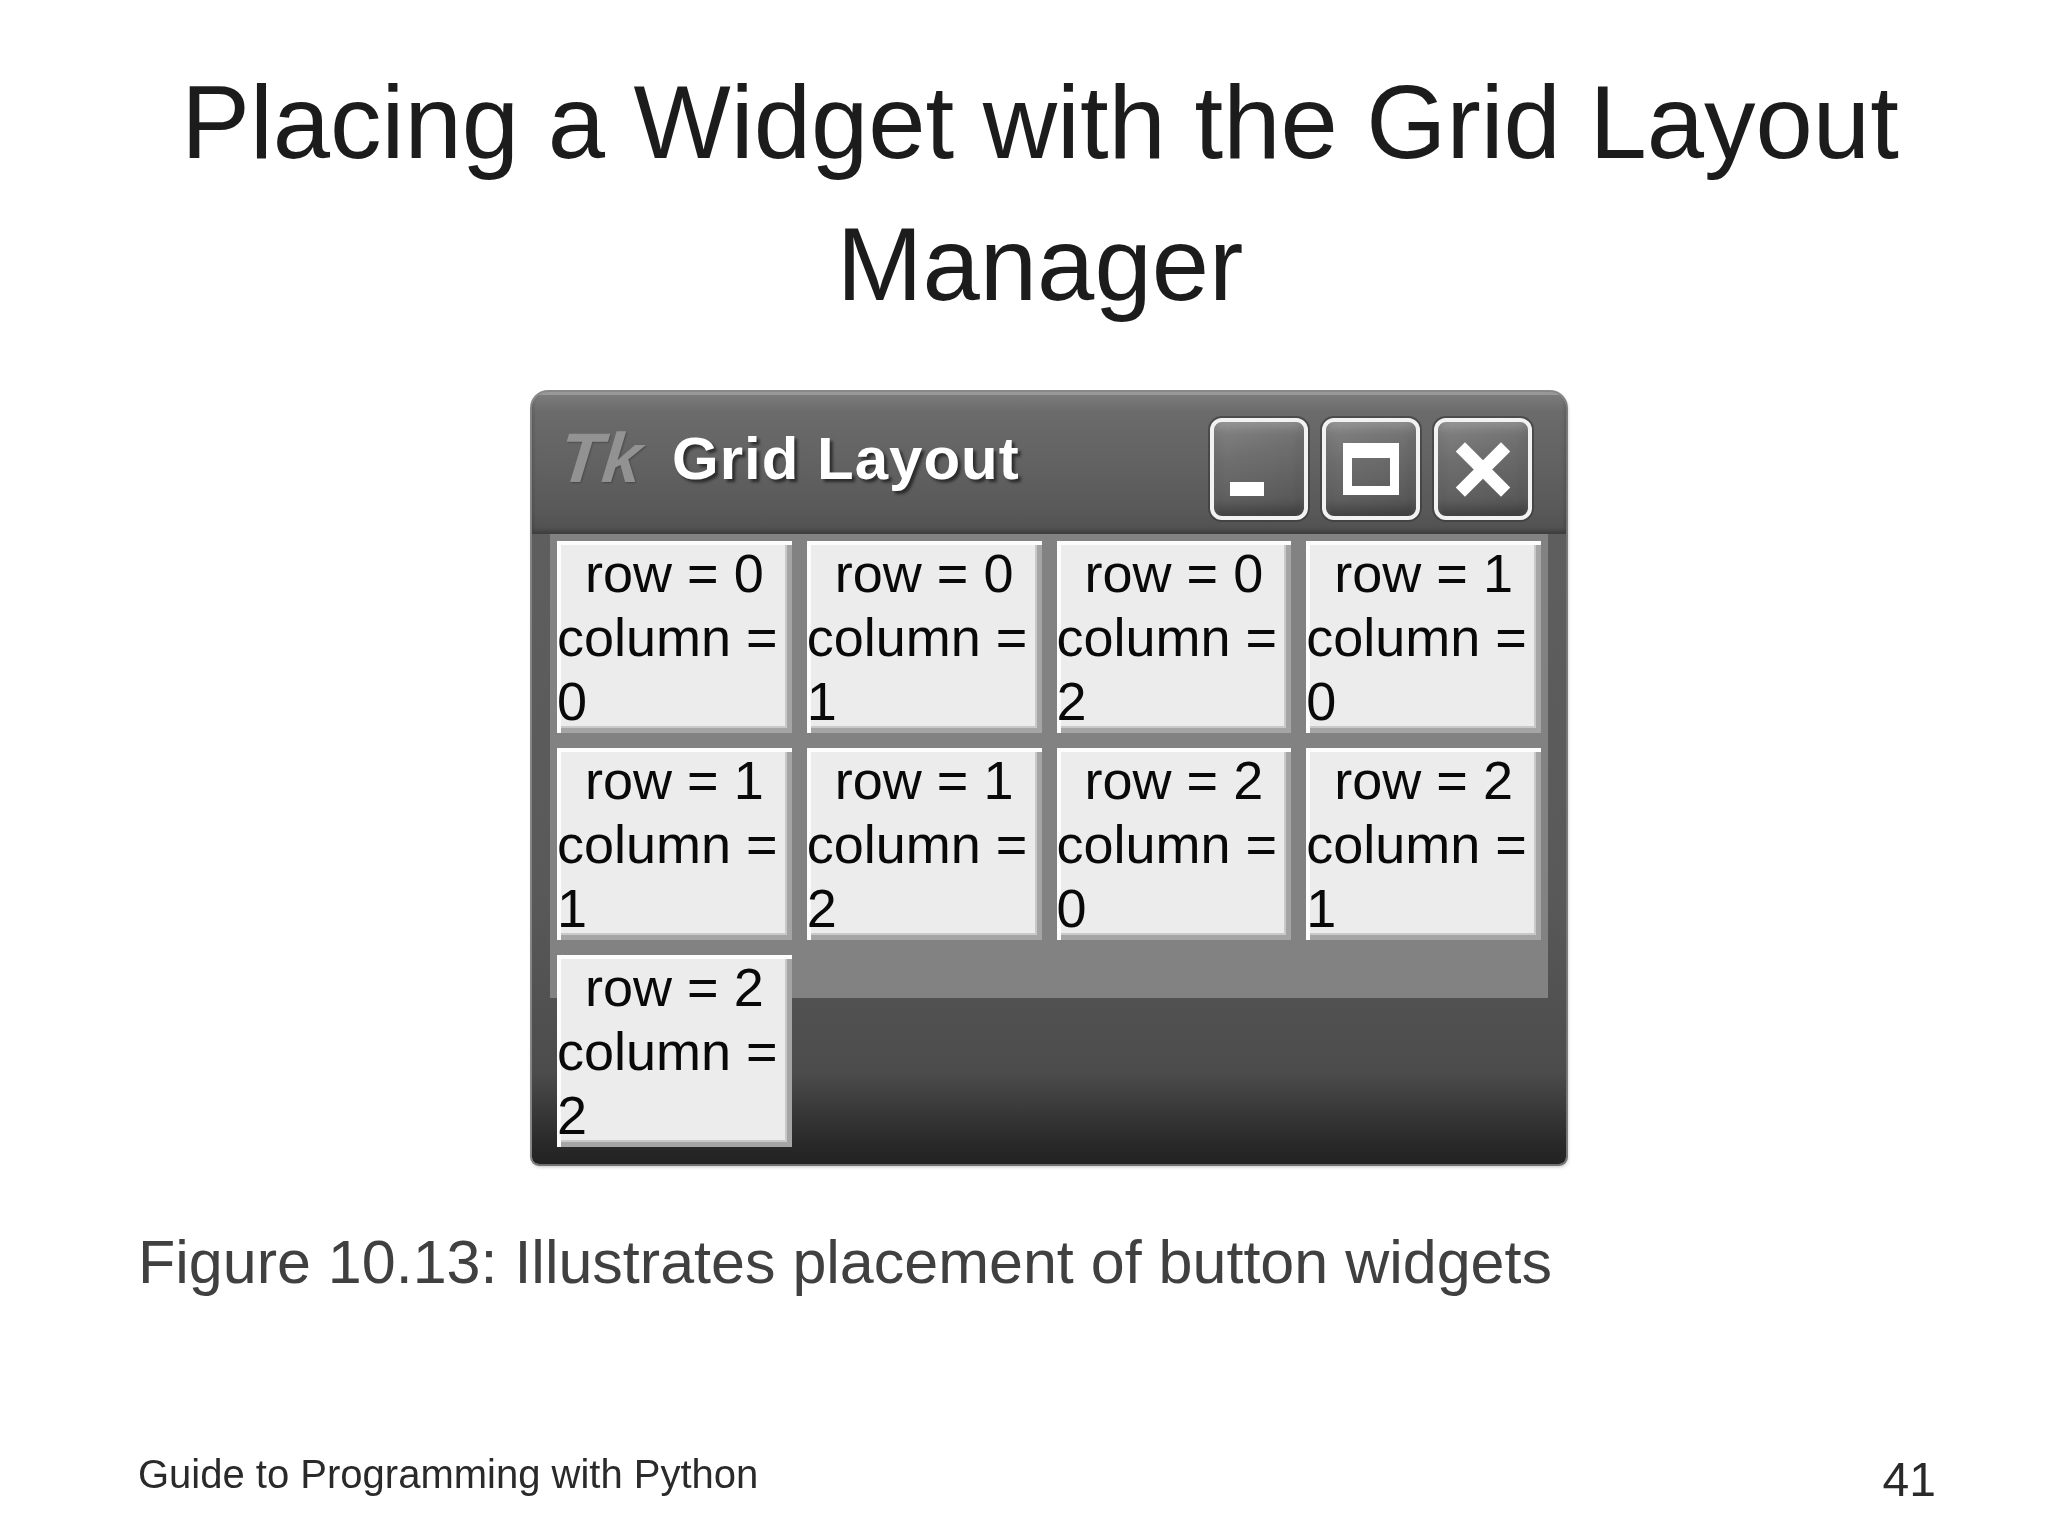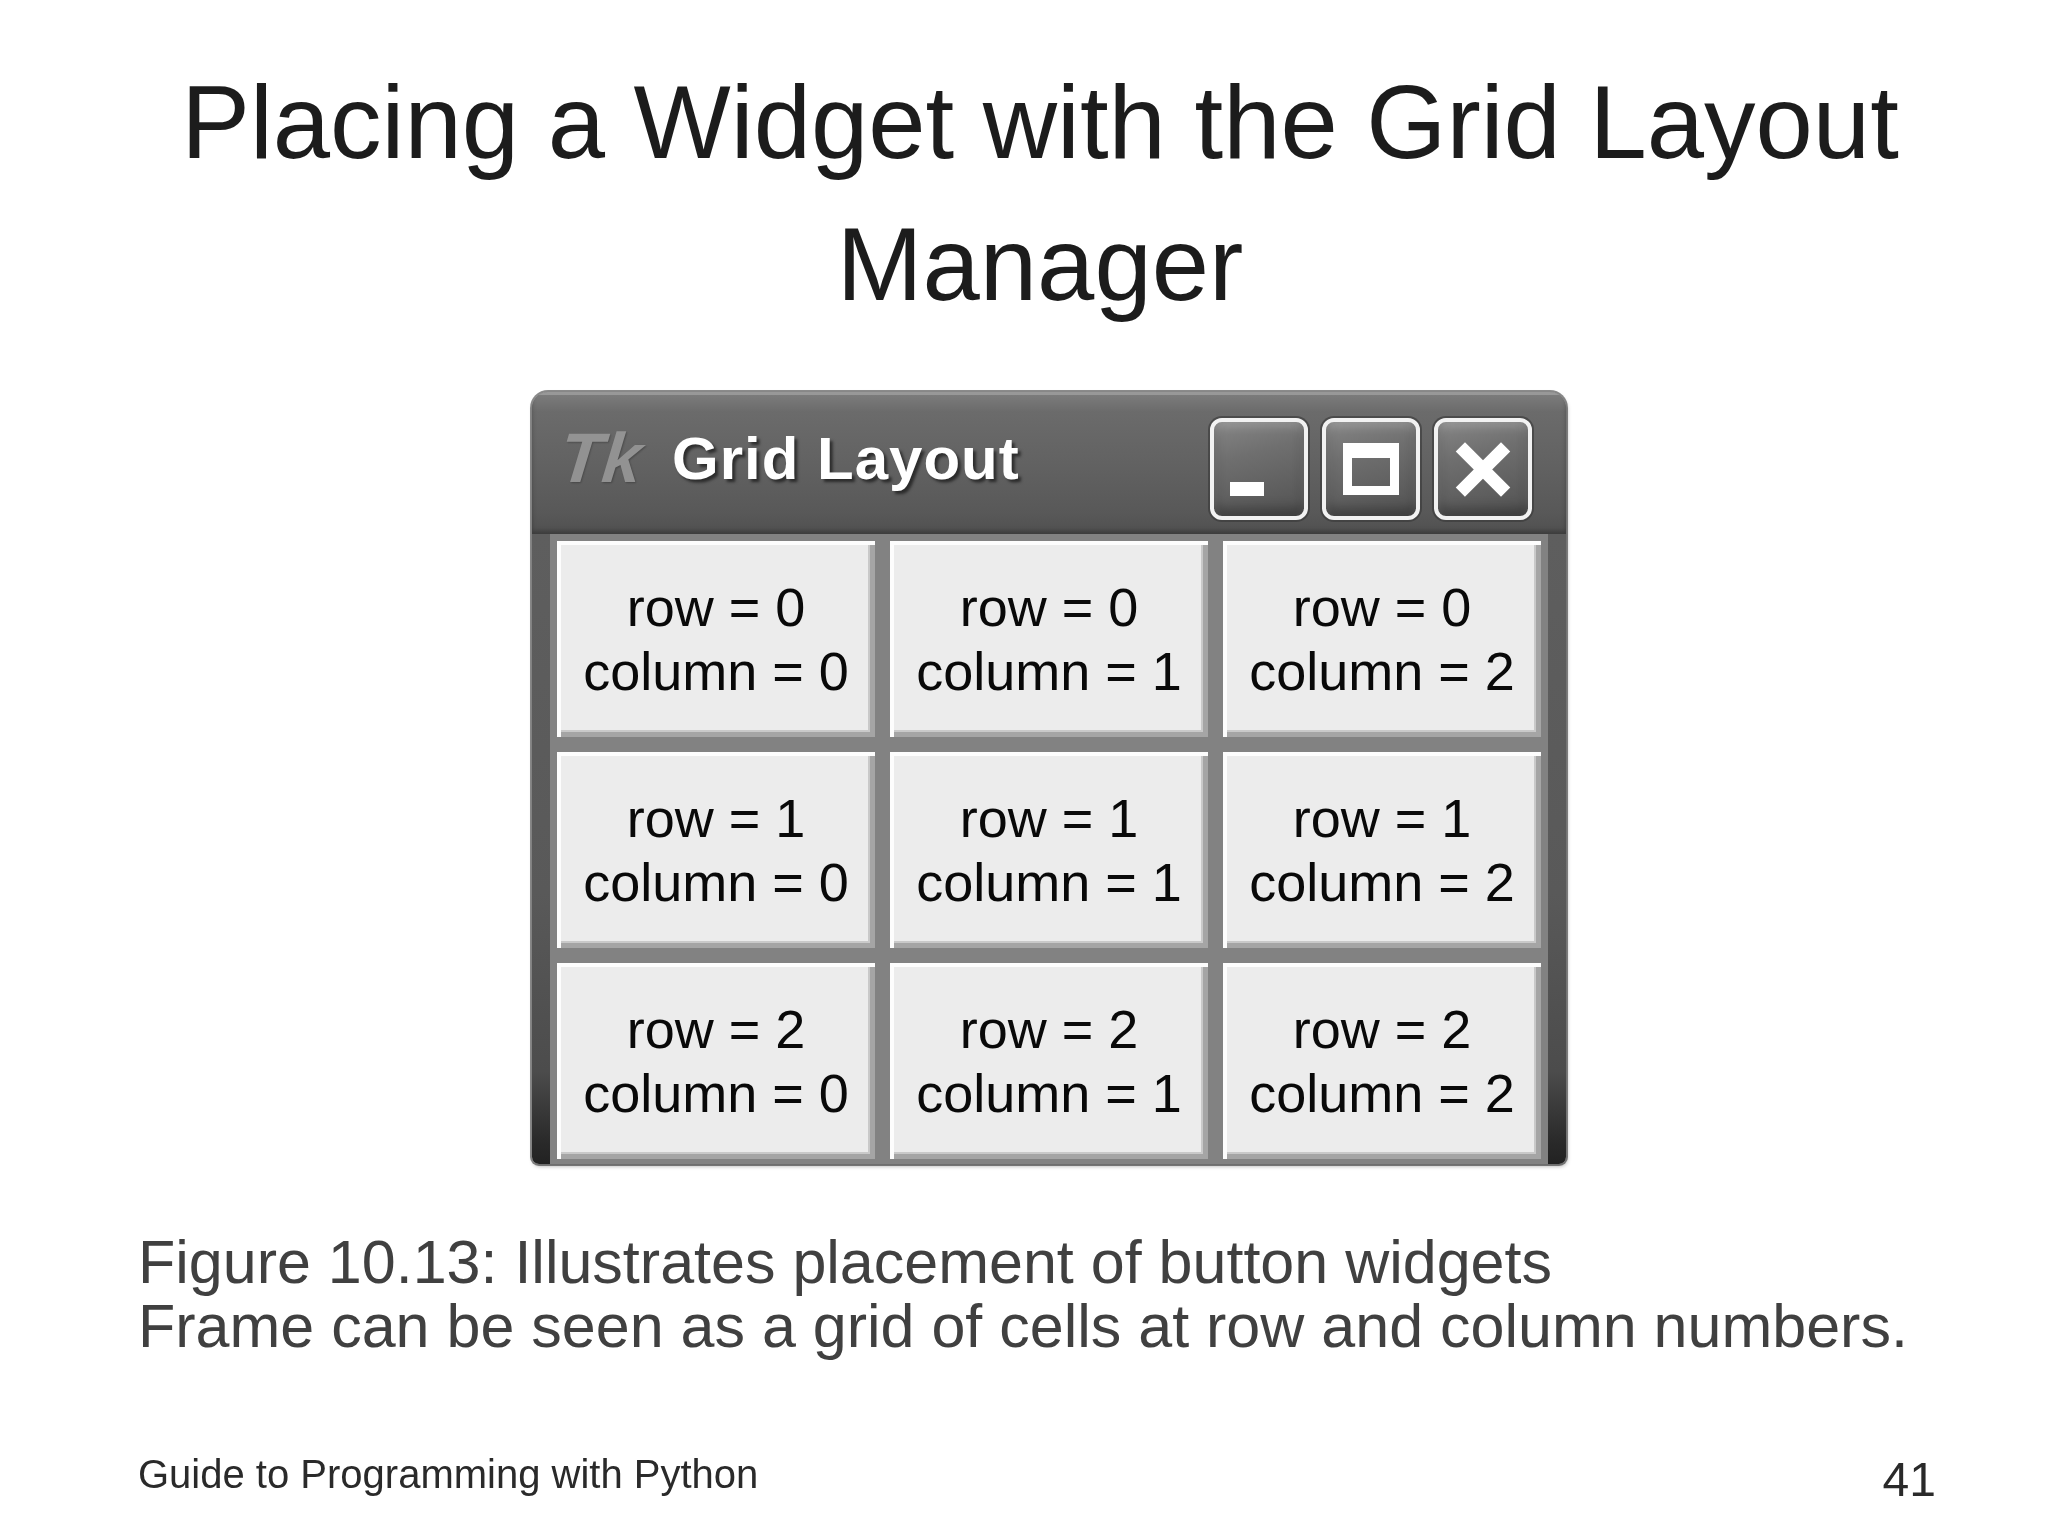--- a/index.html
+++ b/index.html
@@ -95,25 +95,25 @@
   .x-bar {
     position:absolute; top:25px; left:-1px;
     width:64px; height:13px; background:#ffffff;
   }
   .x-bar.a { transform:rotate(45deg); }
   .x-bar.b { transform:rotate(-45deg); }
 
   
   .client {
     margin:0 18px 18px;
-    height:632px;
+    height:464px;
     background:#828282;
     padding:7px;
     display:grid;
-    grid-template-columns:1fr 1fr 1fr;
+    grid-template-columns:1fr 1fr 1fr 1fr;
     grid-template-rows:1fr 1fr 1fr;
     gap:15px;
     box-sizing:border-box;
   }
   .grid-btn {
     background:#ececec;
     box-shadow:inset 4px 4px 0 #fdfdfd, inset -5px -5px 0 #a5a5a5, inset -7px -7px 0 #c9c9c9;
     display:flex; flex-direction:column;
     align-items:center; justify-content:center;
     font-size:54px; line-height:64px;
@@ -194,19 +194,18 @@
       </div>
       <div class="grid-btn">
         <span>row = 2</span>
         <span>column = 2</span>
       </div>
     </div>
   </div>
 
   <div class="caption">
     <div>Figure 10.13: Illustrates placement of button widgets</div>
-    <div>Frame can be seen as a grid of cells at row and column numbers.</div>
   </div>
 
   <div class="footer-left">Guide to Programming with Python</div>
   <div class="footer-page">41</div>
 
 </div>
 
 </body></html>

